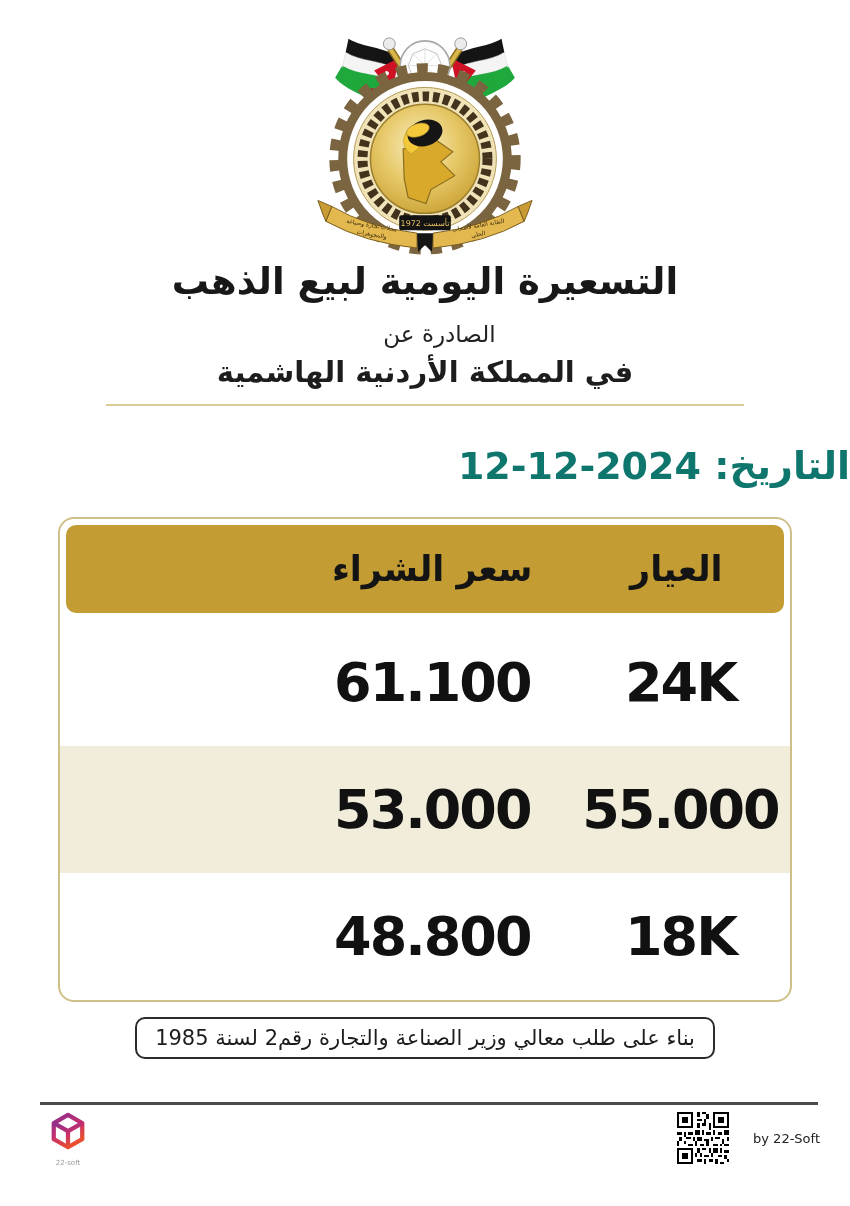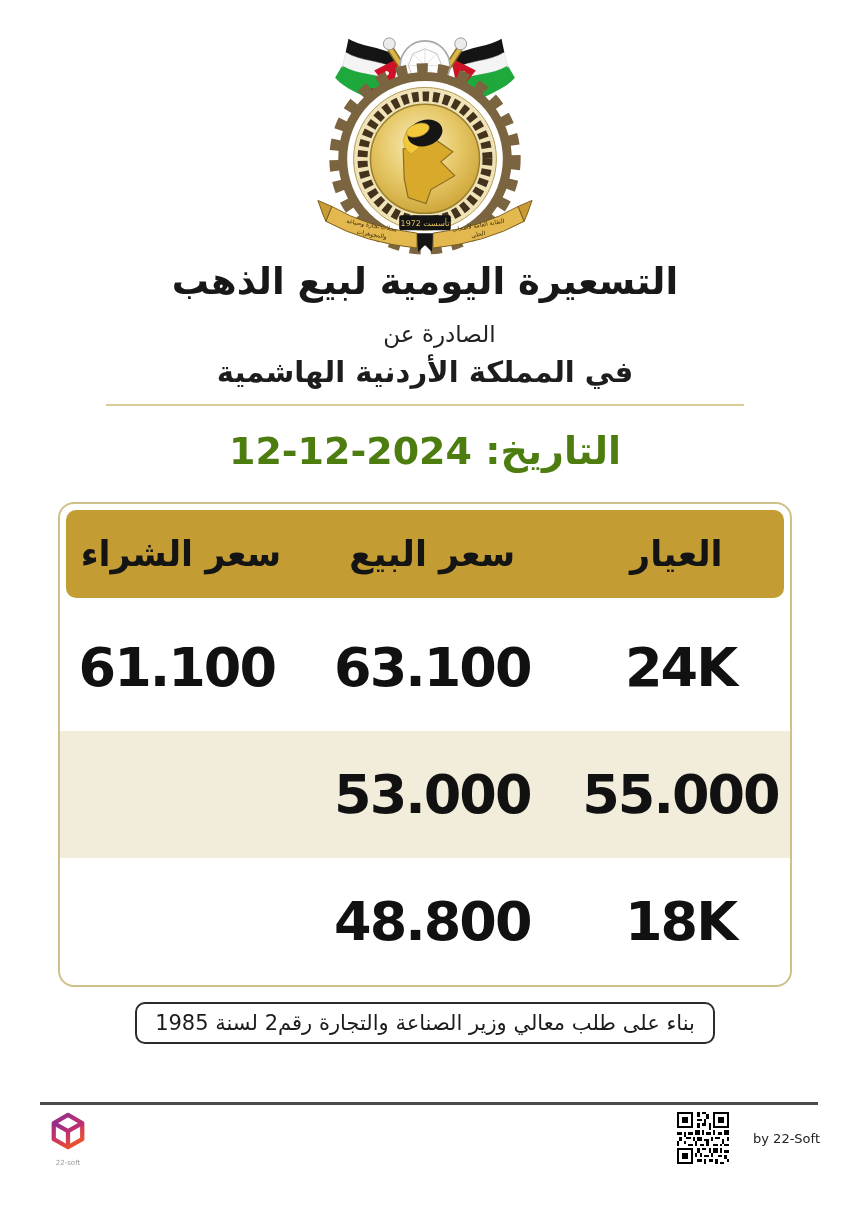--- a/index.html
+++ b/index.html
@@ -7,21 +7,21 @@
   .page{position:relative;width:850px;height:1206px;overflow:hidden;background:#fff;}
 
   .logo-wrap{text-align:center;padding-top:22px;height:236px;}
 
   .title{margin:2px 0 0;text-align:center;font-size:37px;font-weight:bold;direction:rtl;color:#181818;}
   .issued{margin-top:18px;text-align:center;font-size:23px;direction:rtl;color:#222;padding-left:29px;}
   .syndicate{margin-top:3px;text-align:center;font-size:25px;direction:rtl;color:#222;}
   .country{margin-top:8px;text-align:center;font-size:29px;font-weight:bold;direction:rtl;color:#1d1d1d;}
   .divider{width:638px;margin:15px auto 0;border:none;border-top:2px solid #d9cc94;height:0;}
 
-  .date-line{margin-top:23px;text-align:center;font-size:38px;font-weight:bold;direction:rtl;color:#4d7c0f;}
+  .date-line{margin-top:38px;text-align:right;font-size:38px;font-weight:bold;direction:rtl;color:#0f766e;}
   .ltr{direction:ltr;unicode-bidi:isolate;}
 
   .table-card{width:730px;margin:29px auto 0;border:2px solid #cfc089;border-radius:16px;background:#fff;overflow:hidden;}
   .t-header{margin:6px;background:#c39d33;border-radius:10px;height:88px;display:grid;direction:rtl;
             grid-template-columns:30% 38% 32%;align-items:center;}
   .t-header .cell{font-size:35px;font-weight:bold;color:#141414;text-align:center;direction:rtl;}
   .t-row{height:127px;display:grid;direction:rtl;grid-template-columns:30% 38% 32%;align-items:center;}
   .t-row.alt{background:#f2edda;}
   .t-row .cell{font-size:54px;font-weight:bold;color:#111;text-align:center;letter-spacing:-2px;}
 
@@ -145,27 +145,25 @@
   <hr class="divider">
 
   <div class="date-line">
     <span>التاريخ:</span>
     <span class="ltr">12-12-2024</span>
   </div>
 
   <div class="table-card">
     <div class="t-header">
       <div class="cell">العيار</div>
-      <div class="cell">سعر البيع</div>
       <div class="cell">سعر الشراء</div>
     </div>
 
     <div class="t-row">
       <div class="cell">24K</div>
-      <div class="cell">63.100</div>
       <div class="cell">61.100</div>
     </div>
 
     <div class="t-row alt">
       <div class="cell">55.000</div>
       <div class="cell">53.000</div>
     </div>
 
     <div class="t-row">
       <div class="cell">18K</div>

